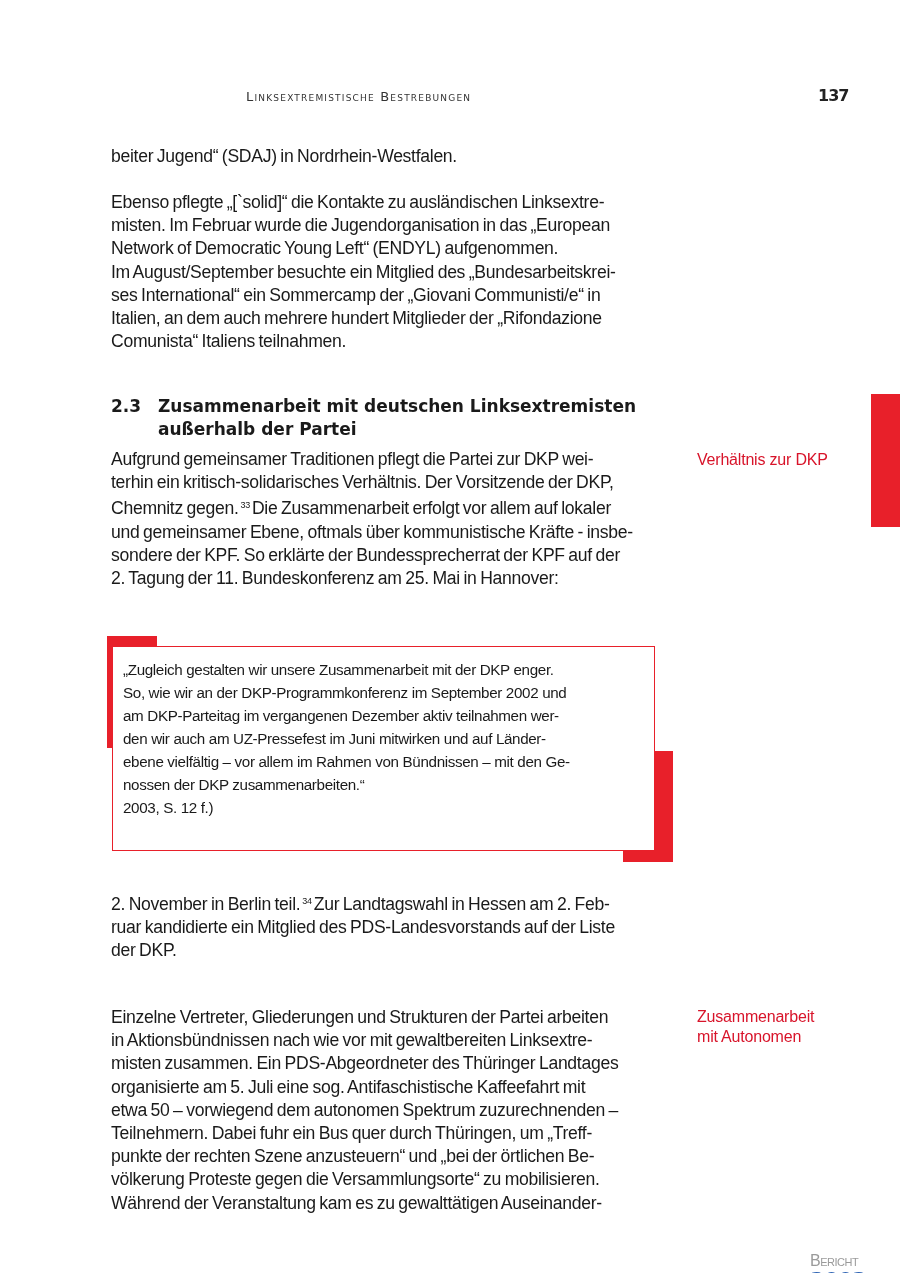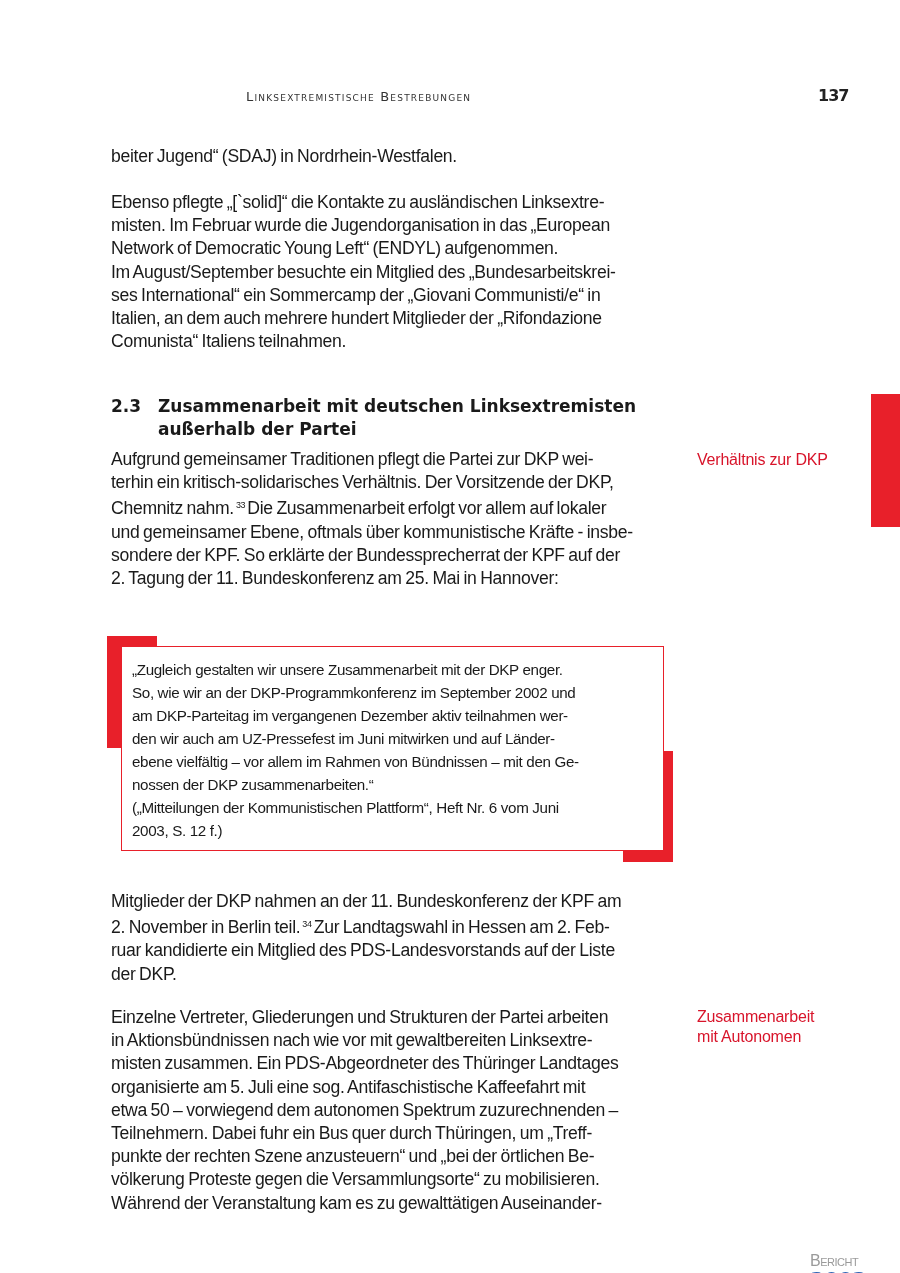--- a/index.html
+++ b/index.html
@@ -44,21 +44,21 @@
     }
     .bracket-tl {
       position: absolute; left: 107px; top: 636px; width: 50px; height: 112px;
       background: #e8202a;
     }
     .bracket-br {
       position: absolute; left: 623px; top: 751px; width: 50px; height: 111px;
       background: #e8202a;
     }
     .quote-box {
-      position: absolute; left: 121px; top: 646px; width: 543px; height: 205px;
+      position: absolute; left: 112px; top: 646px; width: 543px; height: 205px;
       background: #ffffff; border: 1px solid #e8202a; box-sizing: border-box;
       padding: 11px 10px 0 10px;
       font-family: "Liberation Sans", sans-serif; font-size: 15.2px;
       line-height: 23px; color: #1a1a1a; letter-spacing: -0.35px;
     }
     .quote-box p { margin: 0; }
     .logo {
       position: absolute; left: 810px; top: 1205px; width: 80px;
       text-align: left;
       margin-top: 48px;
@@ -100,41 +100,39 @@
   <span class="title">außerhalb der Partei</span>
 </div>
 
 <div class="red-tab"></div>
 
 <div class="margin-note" style="top:450px;">Verhältnis zur DKP</div>
 
 <div class="body-text" style="top:448px;">
   <p>Aufgrund gemeinsamer Traditionen pflegt die Partei zur DKP wei-</p>
   <p>terhin ein kritisch-solidarisches Verhältnis. Der Vorsitzende der DKP,</p>
-  <p><span>Chemnitz nahm.</span><sup>33</sup><span>Die Zusammenarbeit erfolgt vor allem auf lokaler</span></p>
+  <p><span>Chemnitz gegen.</span><sup>33</sup><span>Die Zusammenarbeit erfolgt vor allem auf lokaler</span></p>
   <p>und gemeinsamer Ebene, oftmals über kommunistische Kräfte - insbe-</p>
   <p>sondere der KPF. So erklärte der Bundessprecherrat der KPF auf der</p>
   <p>2. Tagung der 11. Bundeskonferenz am 25. Mai in Hannover:</p>
 </div>
 
 <div class="bracket-tl"></div>
 <div class="bracket-br"></div>
 <div class="quote-box">
   <p>„Zugleich gestalten wir unsere Zusammenarbeit mit der DKP enger.</p>
   <p>So, wie wir an der DKP-Programmkonferenz im September 2002 und</p>
   <p>am DKP-Parteitag im vergangenen Dezember aktiv teilnahmen wer-</p>
   <p>den wir auch am UZ-Pressefest im Juni mitwirken und auf Länder-</p>
   <p>ebene vielfältig – vor allem im Rahmen von Bündnissen – mit den Ge-</p>
   <p>nossen der DKP zusammenarbeiten.“</p>
-  <p>(„Mitteilungen der Kommunistischen Plattform“, Heft Nr. 6 vom Juni</p>
   <p>2003, S. 12 f.)</p>
 </div>
 
 <div class="body-text" style="top:890px;">
-  <p>Mitglieder der DKP nahmen an der 11. Bundeskonferenz der KPF am</p>
   <p><span>2. November in Berlin teil.</span><sup>34</sup><span>Zur Landtagswahl in Hessen am 2. Feb-</span></p>
   <p>ruar kandidierte ein Mitglied des PDS-Landesvorstands auf der Liste</p>
   <p>der DKP.</p>
 </div>
 
 <div class="margin-note" style="top:1007px;">
   <div>Zusammenarbeit</div>
   <div>mit Autonomen</div>
 </div>
 

